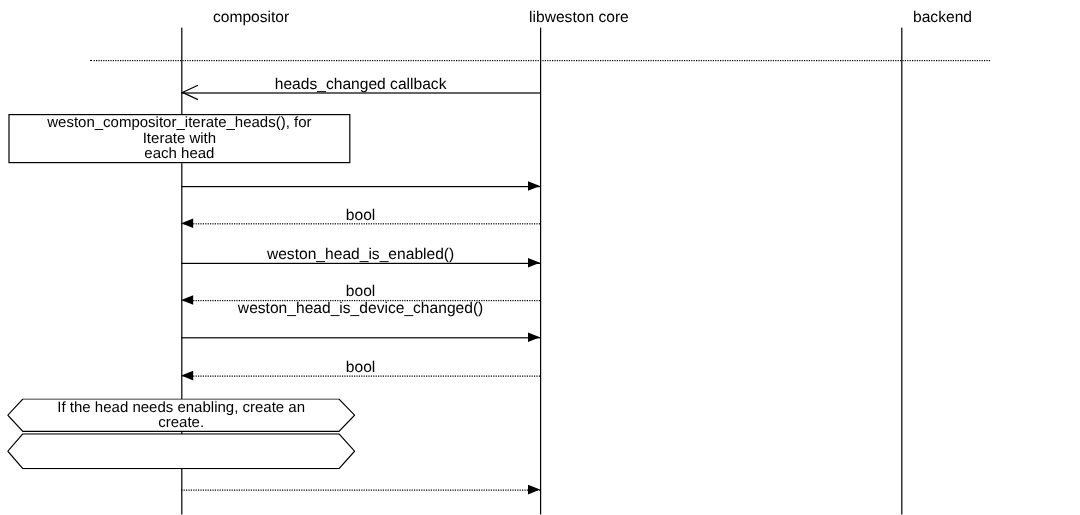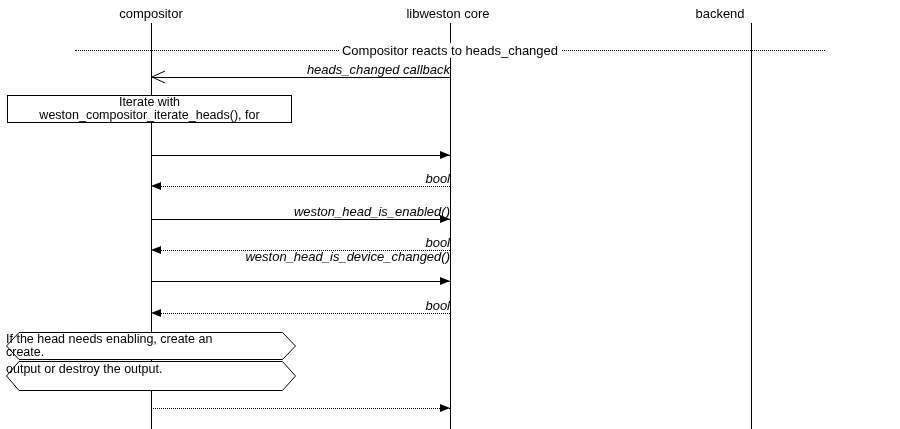--- a/index.html
+++ b/index.html
@@ -18,21 +18,21 @@
     position: absolute;
     top: 23px;
     bottom: 0;
     width: 1px;
     background: #000000;
   }
   .ll-title {
     position: absolute;
     top: 6px;
     width: 180px;
-    text-align: center;
+    text-align: right;
     line-height: 15px;
   }
   
   .divider-line {
     position: absolute;
     top: 50px;
     left: 75px;
     width: 750px;
     height: 0;
     border-top: 1px dotted #000000;
@@ -44,24 +44,23 @@
     width: 900px;
     text-align: center;
     line-height: 15px;
   }
   .divider-label-wrap span { background: #ffffff; padding: 0 3px; }
   
   .mlabel {
     position: absolute;
     left: 151px;
     width: 299px;
-    text-align: right;
+    text-align: center;
     height: 15px;
     line-height: 15px;
-    font-style: italic;
   }
   .mline {
     position: absolute;
     left: 151px;
     width: 299px;
     height: 0;
     border-top: 1px solid #000000;
   }
   .mline.dotted { border-top-style: dotted; }
   .arr-r {
@@ -92,43 +91,40 @@
     text-align: center;
     font-size: 12.5px;
     line-height: 13px;
     padding: 0;
   }
   
   .hex { position: absolute; left: 6px; width: 290px; }
   .hex svg { position: absolute; left: 0; top: 0; display: block; }
   .hex .txt {
     position: relative;
-    text-align: left;
+    text-align: center;
     font-size: 12.5px;
     line-height: 13px;
     padding-top: 1px;
   }
 </style>
 </head>
 <body>
 
 <div class="stage">
 
   <div class="lifeline" style="left:151px"></div>
   <div class="lifeline" style="left:450px"></div>
   <div class="lifeline" style="left:751px"></div>
 
   <div class="ll-title" style="left:61px">compositor</div>
-  <div class="ll-title" style="left:358px">libweston core</div>
+  <div class="ll-title" style="left:344px">libweston core</div>
   <div class="ll-title" style="left:630px">backend</div>
 
   <div class="divider-line"></div>
-  <div class="divider-label-wrap">
-    <span>Compositor reacts to heads_changed</span>
-  </div>
 
   <div class="mlabel" style="top:62px">heads_changed callback</div>
   <div class="mline" style="top:77px"></div>
   <svg class="open-arrow" style="top:69px" width="16" height="16">
     <polyline points="14,2 1,8 14,14" fill="none" stroke="#000000" stroke-width="1"></polyline>
   </svg>
 
   <div class="mline" style="top:155px"></div>
   <div class="arr-r" style="top:151px"></div>
 
@@ -149,36 +145,36 @@
   <div class="arr-r" style="top:277px"></div>
 
   <div class="mlabel" style="top:298px">bool</div>
   <div class="mline dotted" style="top:313px"></div>
   <div class="arr-l" style="top:309px"></div>
 
   <div class="mline dotted" style="top:408px"></div>
   <div class="arr-r" style="top:404px"></div>
 
   <div class="note">
+    <div>weston_compositor_iterate_heads(), for</div>
     <div>Iterate with</div>
-    <div>weston_compositor_iterate_heads(), for</div>
+    <div>each head</div>
   </div>
 
   <div class="hex" style="top:332px;height:28px">
     <svg width="290" height="28">
       <polygon points="13,0.5 276.5,0.5 289.5,14 276.5,27.5 13,27.5 0.5,14" fill="#ffffff" stroke="#000000" stroke-width="1"></polygon>
     </svg>
     <div class="txt">
       <div>If the head needs enabling, create an</div>
       <div>create.</div>
     </div>
   </div>
 
   <div class="hex" style="top:361px;height:30px">
     <svg width="290" height="30">
       <polygon points="13,0.5 276.5,0.5 289.5,15 276.5,29.5 13,29.5 0.5,15" fill="#ffffff" stroke="#000000" stroke-width="1"></polygon>
     </svg>
     <div class="txt" style="padding-top:2px">
-      <div>output or destroy the output.</div>
     </div>
   </div>
 
 </div>
 
 </body></html>

